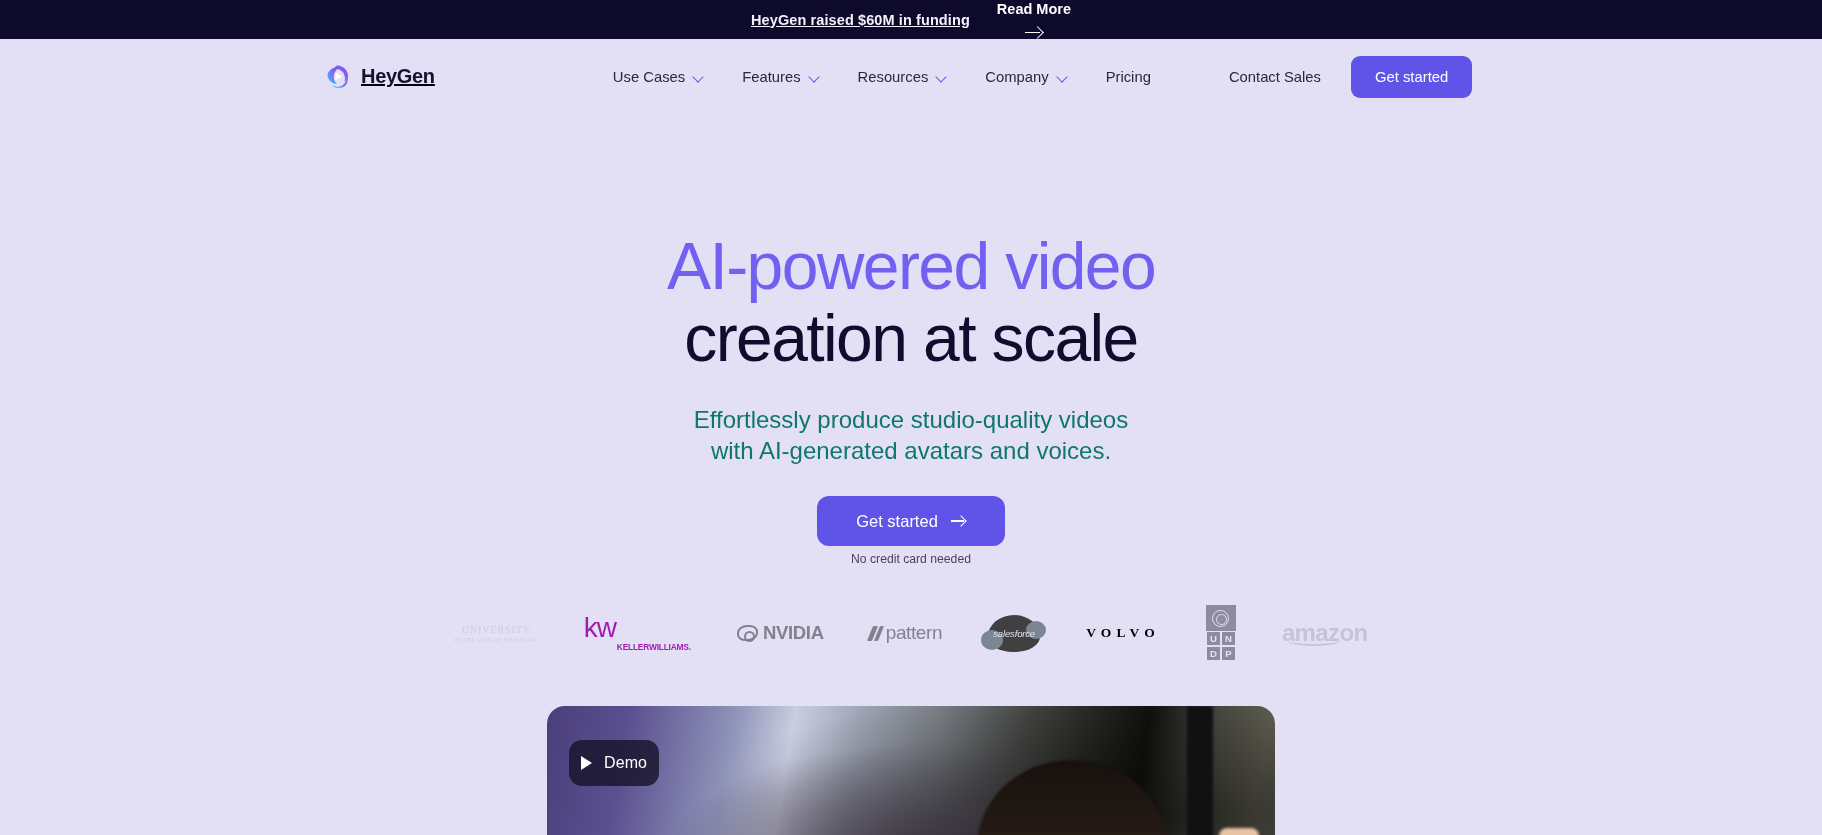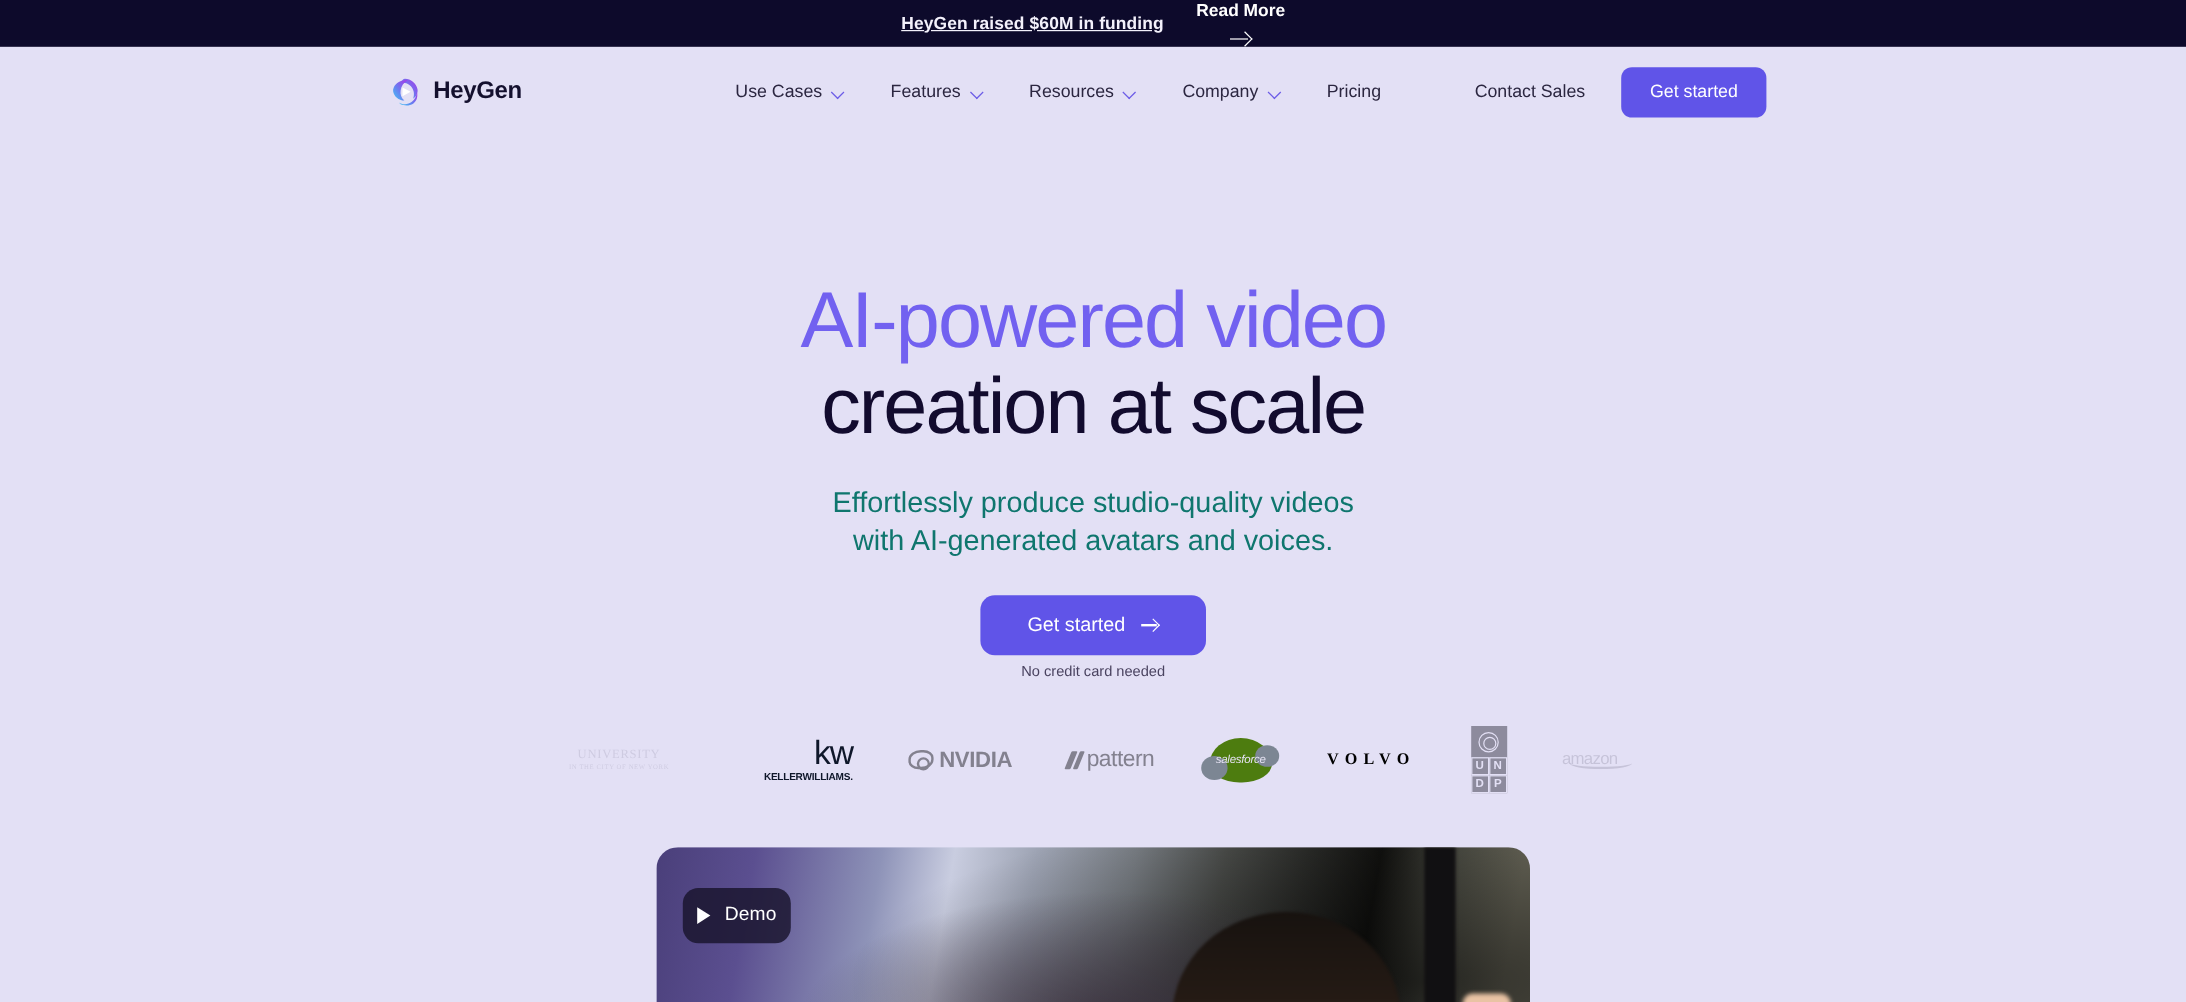--- a/index.html
+++ b/index.html
@@ -73,20 +73,21 @@
     display: flex;
     align-items: center;
     padding: 0 60px 0 325px;
     position: relative;
   }
   .brand {
     display: flex;
     align-items: center;
     gap: 11px;
     cursor: pointer;
+    text-decoration: underline;
   }
   .brand-mark {
     width: 25px;
     height: 25px;
     flex: none;
   }
   .brand-name {
     font-size: 20px;
     font-weight: 700;
     color: #14102e;
@@ -244,22 +245,22 @@
   }
   .logo-university .lu-sub {
     font-size: 5.6px;
     letter-spacing: 0.5px;
     color: #9a97b0;
   }
 
   .logo-kw {
     display: flex;
     flex-direction: column;
-    align-items: flex-end;
-    color: #0f172a;
+    align-items: flex-start;
+    color: #a21caf;
   }
   .logo-kw .kw-mark {
     font-size: 28px;
     font-weight: 400;
     line-height: 26px;
     letter-spacing: -1px;
   }
   .logo-kw .kw-name {
     font-size: 8.4px;
     font-weight: 700;
@@ -312,21 +313,21 @@
     border-radius: 1px;
   }
   .logo-pattern .pt-text {
     font-size: 19px;
     font-weight: 500;
     letter-spacing: -0.4px;
   }
 
   .logo-salesforce {
     width: 52px; height: 37px;
-    background: #4d7c0f;
+    background: #404040;
     border-radius: 50% 50% 48% 48% / 58% 58% 42% 42%;
     position: relative;
     display: flex;
     align-items: center;
     justify-content: center;
   }
   .logo-salesforce::before {
     content: "";
     position: absolute;
     left: -7px; bottom: 2px;
@@ -400,22 +401,22 @@
     justify-content: center;
     border: 1px solid #e3e0f5;
   }
 
   .logo-amazon {
     opacity: 0.4;
     position: relative;
     color: #9d9ab0;
   }
   .logo-amazon .az-text {
-    font-size: 14px;
-    font-weight: 400;
+    font-size: 24px;
+    font-weight: 700;
     letter-spacing: -0.6px;
   }
   .logo-amazon .az-smile {
     position: absolute;
     left: 6px; bottom: 1px;
     width: 52px; height: 10px;
     border-bottom: 2.2px solid #9d9ab0;
     border-radius: 0 0 50% 50%;
   }
 

